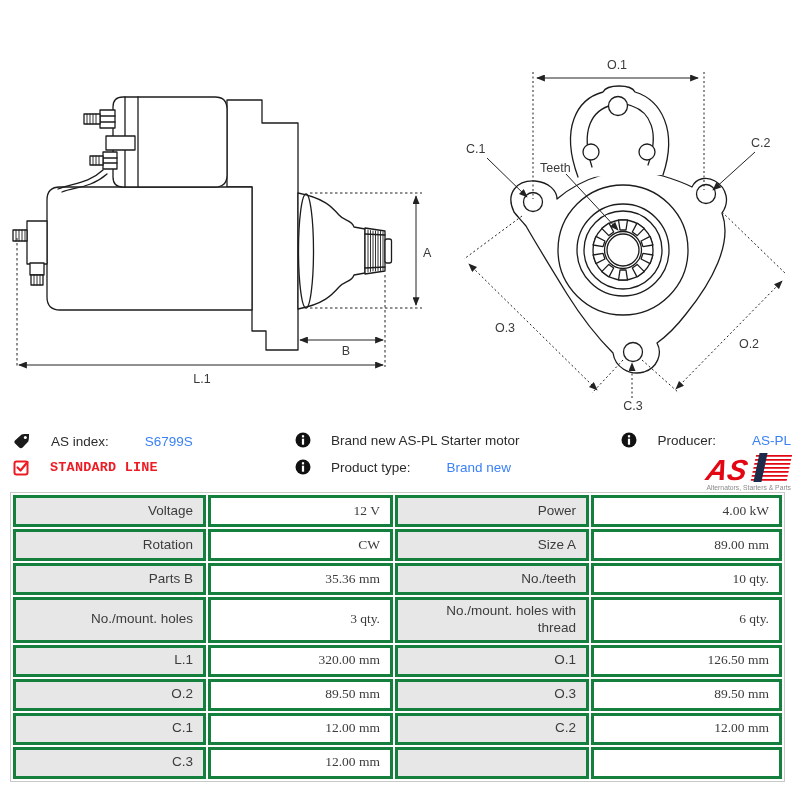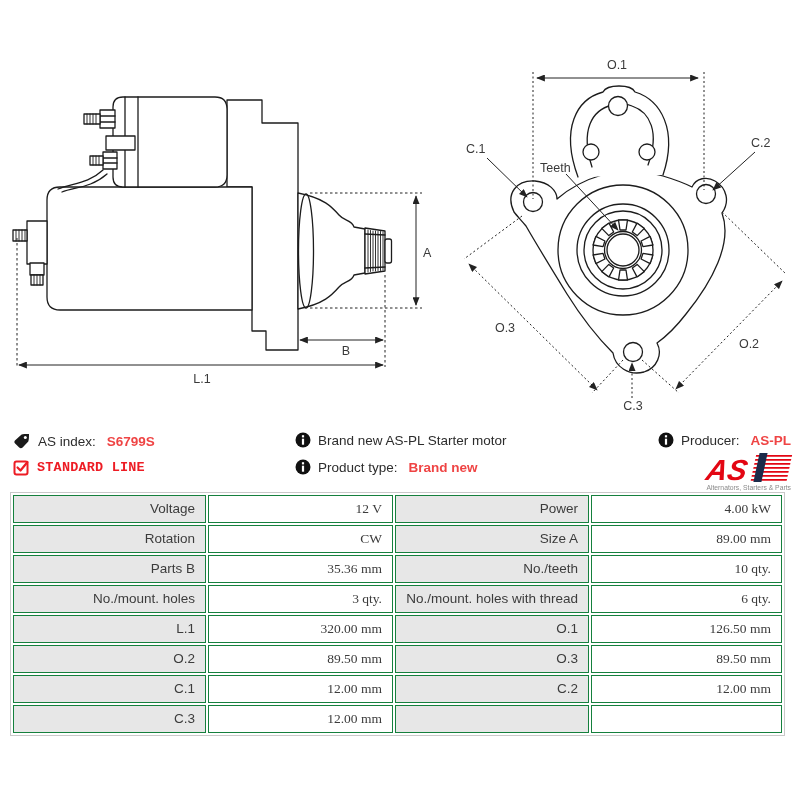--- a/index.html
+++ b/index.html
@@ -1,28 +1,28 @@
 <!DOCTYPE html>
 <html><head>
 <meta charset="utf-8">
 <style>
   html,body{margin:0;padding:0;background:#fff;}
   .page{position:relative;width:800px;height:800px;background:#fff;
         font-family:"Liberation Sans",sans-serif;overflow:hidden;}
   svg text{font-family:"Liberation Sans",sans-serif;}
   .draw-label{font-size:12.5px;fill:#3a3a3a;}
-  .info-item{position:absolute;display:flex;align-items:center;gap:7px;
+  .info-item{position:absolute;display:flex;align-items:center;gap:20px;
              font-size:13.5px;color:#2c2c2c;white-space:nowrap;text-align:center;}
-  .info-item .bold{font-weight:bold;color:#ef4444;margin-left:4px;}
+  .info-item .bold{font-weight:normal;color:#3b82f6;margin-left:16px;}
   .info-item.red-line{color:#ed1c24;font-weight:bold;letter-spacing:.2px;font-family:Liberation Mono, monospace;}
   .ico{flex:0 0 auto;display:block;}
   .logo-box{position:absolute;top:451px;right:7px;width:92px;}
   .spec-table{position:absolute;left:10px;top:492px;border-collapse:separate;
               border-spacing:2px;background:#fff;border:1px solid #c9c9c9;}
-  .spec-table td{border:1px solid #15803d;font-size:13.5px;color:#3c3c3c;
+  .spec-table td{border:3px solid #15803d;font-size:13.5px;color:#3c3c3c;
                  padding:3px 10px;height:20px;vertical-align:middle;line-height:1.25;}
   .spec-table td.lbl{background:#e7e7e7;text-align:right;}
   .spec-table td.val{background:#fff;text-align:right;font-family:Liberation Serif, serif;}
 </style>
 </head>
 <body>
 
 <div class="page">
 
   <svg width="800" height="430" viewBox="0 0 800 430" style="position:absolute;left:0;top:0;">

